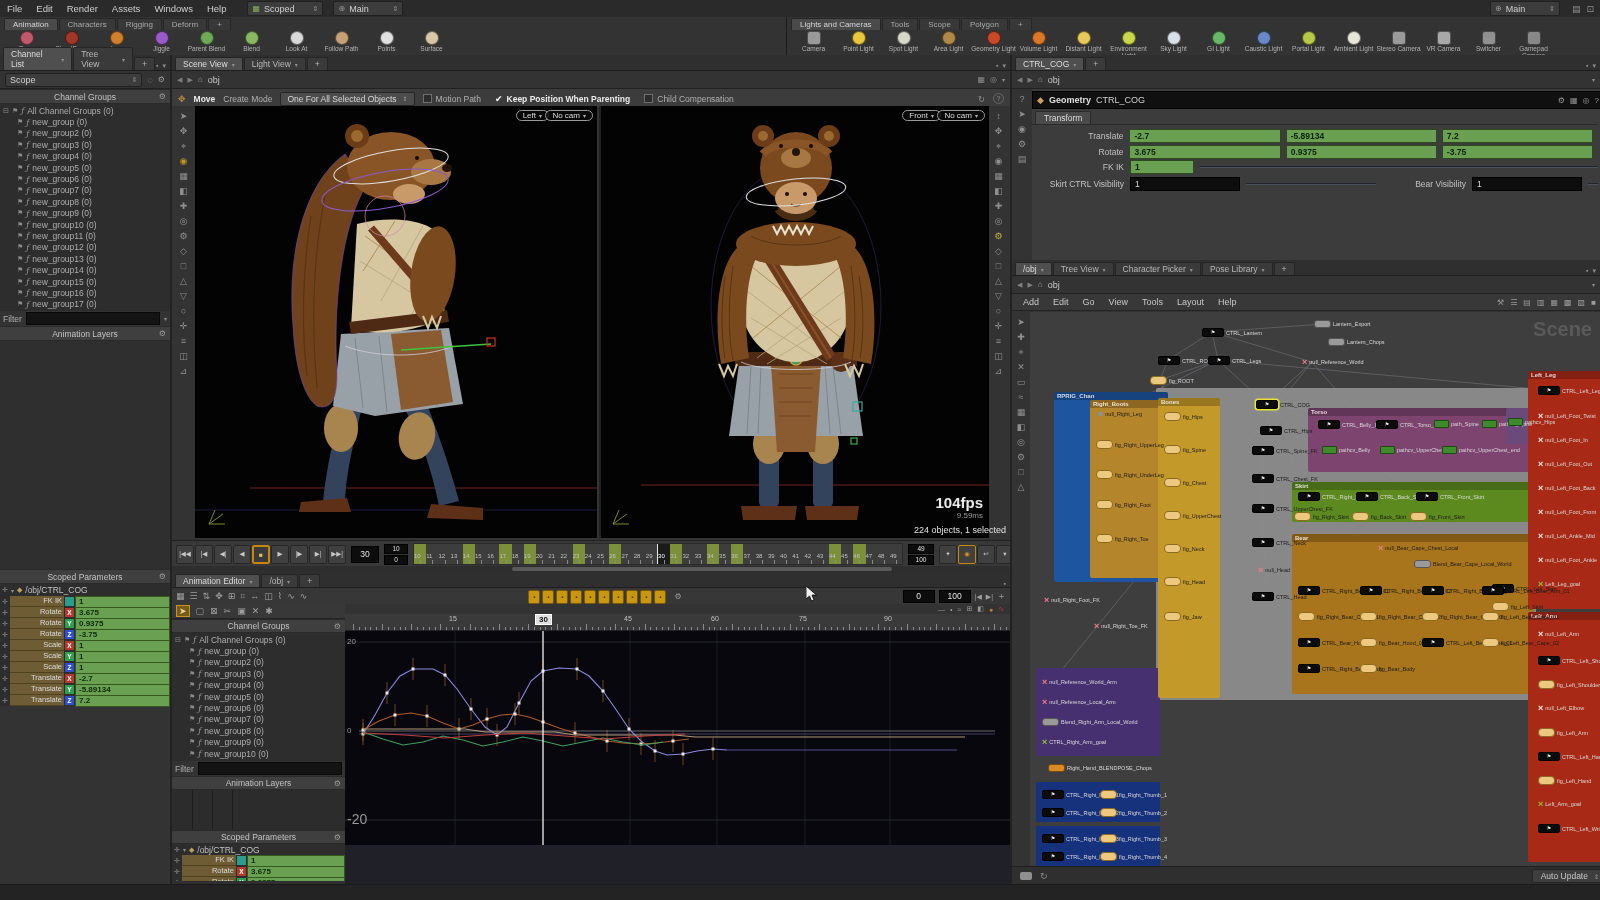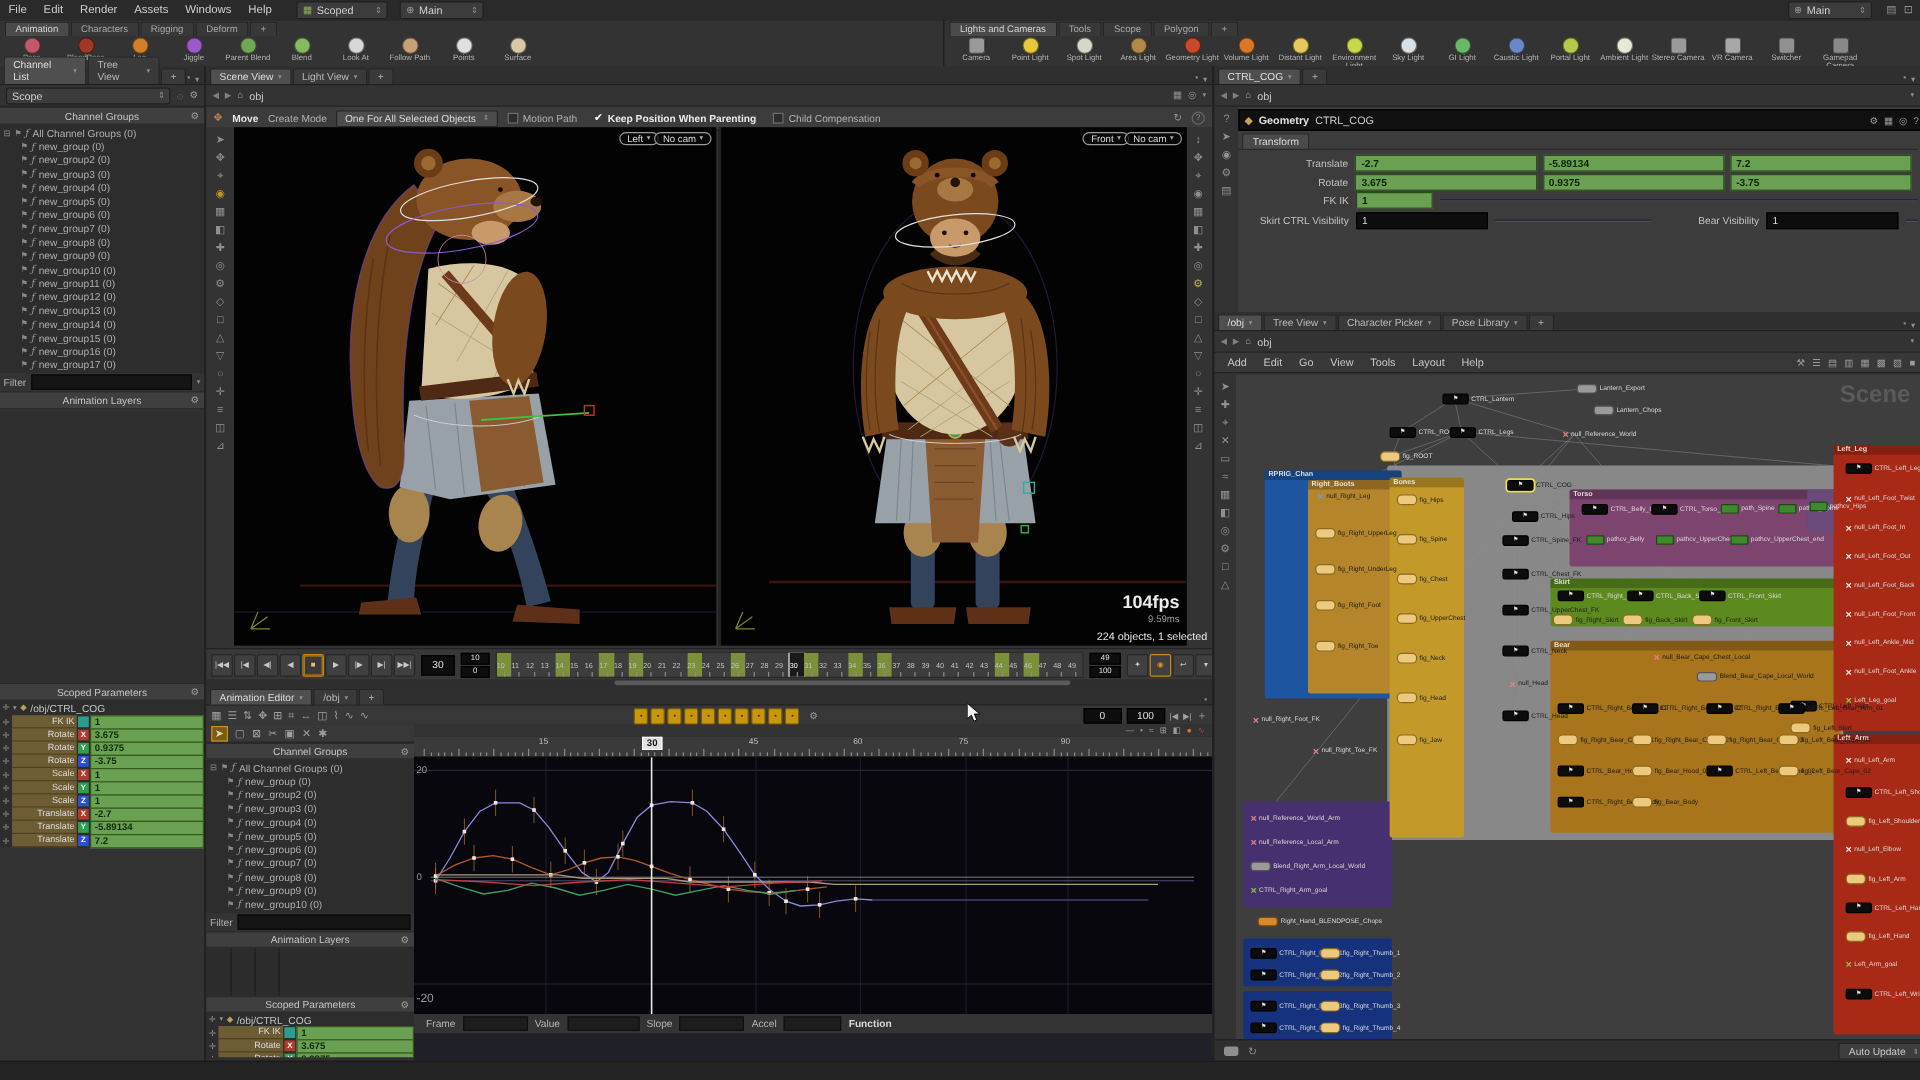--- a/index.html
+++ b/index.html
@@ -1138,32 +1138,21 @@
             <line x1="262" y1="99" x2="262" y2="121" stroke="#b8742a" stroke-width="0.7" opacity="0.85"></line>
             <rect x="260.5" y="108.5" width="3" height="3" fill="#e8e8e8"></rect>
             <line x1="296" y1="102" x2="296" y2="124" stroke="#b8742a" stroke-width="0.7" opacity="0.85"></line>
             <rect x="294.5" y="111.5" width="3" height="3" fill="#e8e8e8"></rect>
             <line x1="328" y1="99" x2="328" y2="121" stroke="#b8742a" stroke-width="0.7" opacity="0.85"></line>
             <rect x="326.5" y="108.5" width="3" height="3" fill="#e8e8e8"></rect>
             <polyline points="18,101 38,108 58,114 78,111 98,105 118,109 138,115 158,111 178,106 198,110 218,115 238,111 258,107 278,111 298,114 318,111" fill="none" stroke="#3f9f5f" stroke-width="1.1"></polyline>
             <polyline points="18,98 120,98 140,101 210,101 230,104 330,104 350,106 620,106" fill="none" stroke="#b09a78" stroke-width="1.1"></polyline>
             <polyline points="18,102 60,104 100,107 140,104 180,102 220,105 260,108 300,105 340,103" fill="none" stroke="#c04040" stroke-width="1.1"></polyline>
             <line x1="198" y1="0" x2="198" y2="214" stroke="#ececec" stroke-width="1.3"></line>
-          </svg><span style="position: absolute; left: 2px; font-size: 8px; color: rgb(154, 154, 154); top: 6px;">20</span><span style="position: absolute; left: 2px; font-size: 8px; color: rgb(154, 154, 154); top: 95px;">0</span><span style="position: absolute; left: 2px; font-size: 10px; color: rgb(154, 154, 154); top: 196px;">-20</span></div>
-      <div class="gfooter" style="height:16px;">
-        <span>Frame</span>
-          <span class="well" style="width:52px;"></span>
-        <span>Value</span>
-          <span class="well" style="width:58px;"></span>
-        <span>Slope</span>
-          <span class="well" style="width:52px;"></span>
-        <span>Accel</span>
-          <span class="well" style="width:46px;"></span>
-        <b style="color:#d8d8d8;">Function</b>
-      </div>
+          </svg><span style="position: absolute; left: 2px; font-size: 8px; color: rgb(154, 154, 154); top: 6px;">20</span><span style="position: absolute; left: 2px; font-size: 8px; color: rgb(154, 154, 154); top: 95px;">0</span><span style="position: absolute; left: 2px; font-size: 14px; color: rgb(154, 154, 154); top: 180px;">-20</span></div>
     </div>
   </div>
 
   <div class="abs" style="left:1012px;top:55px;width:588px;height:205px;background:#3c3c3c;">
     <div class="pane-tabs">
       <span class="ptab active">
           <span>CTRL_COG</span>
           <span class="dn">▾</span>
         </span>
       <span class="ptab">+</span>

